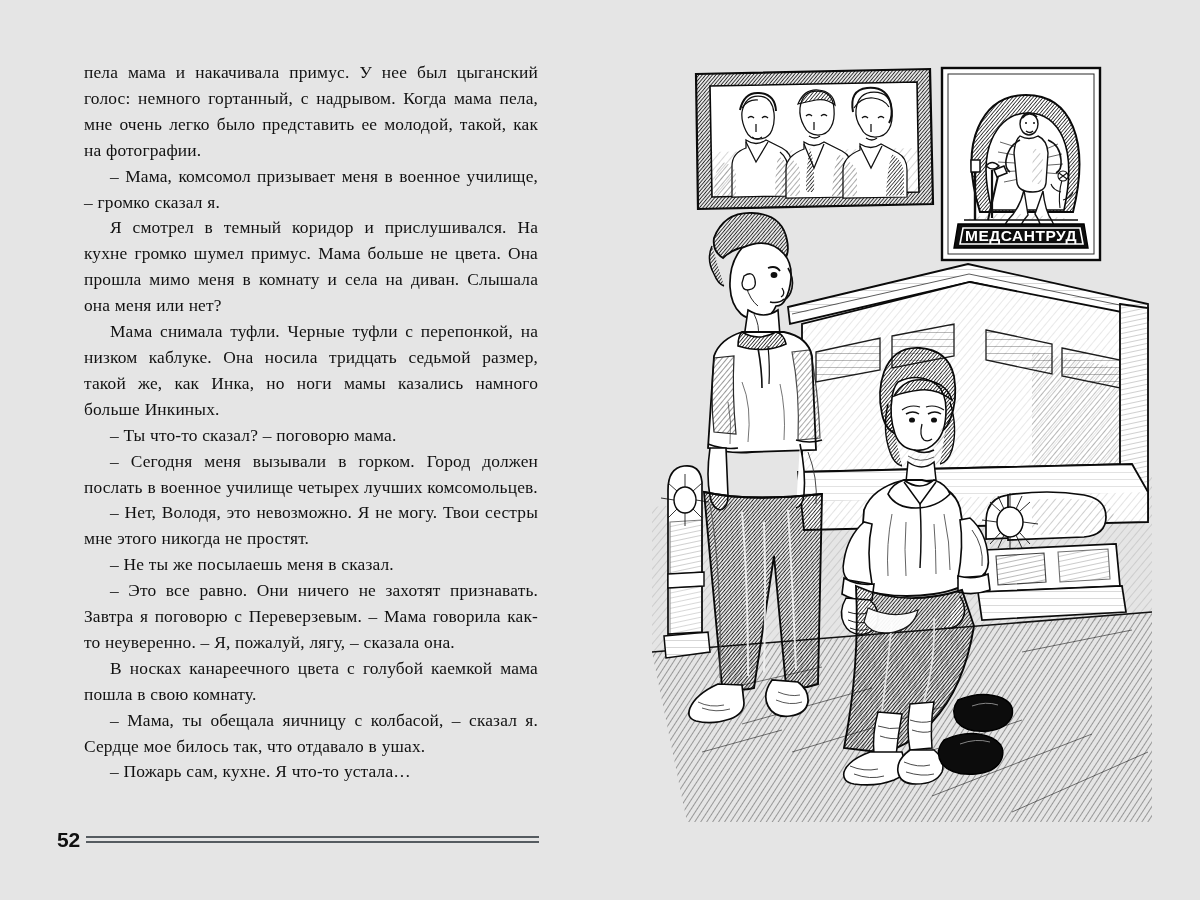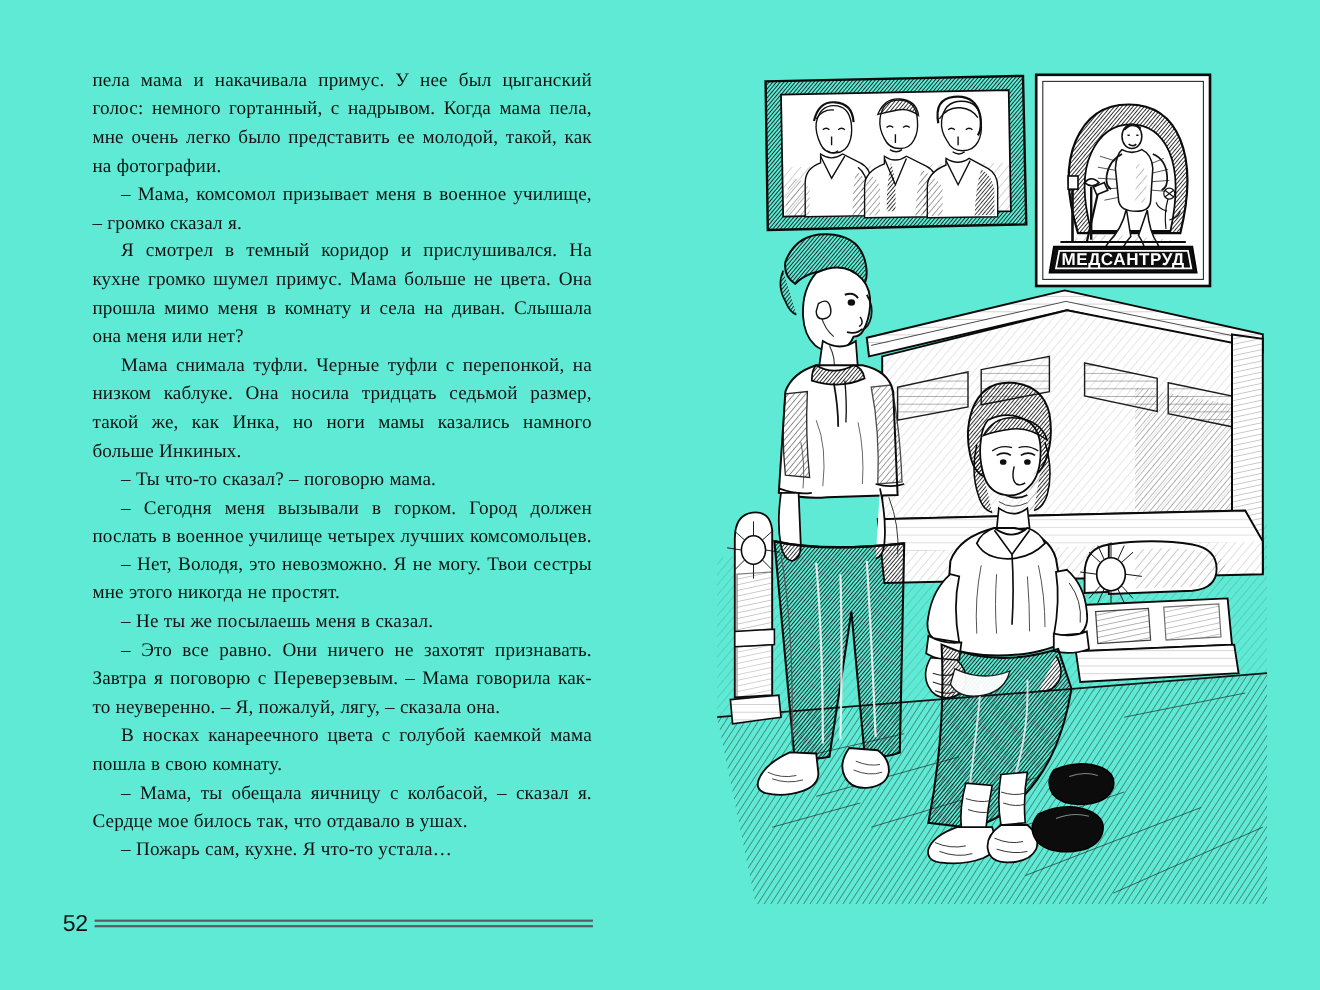--- a/index.html
+++ b/index.html
@@ -14,21 +14,21 @@
     position: relative;
     overflow: hidden;
     font-family: "Liberation Serif", "DejaVu Serif", serif;
     color: #000000;
   }
 
   
   #book-page {
     position: absolute;
     inset: 0;
-    background: #5eead4;
+    background: #e5e5e5;
   }
 
   
   #text-column {
     position: absolute;
     left: 84px;
     top: 60px;
     width: 454px;
     height: 750px;
   }
@@ -52,21 +52,21 @@
     position: absolute;
     left: 57px;
     top: 824px;
     width: 482px;
     height: 30px;
     display: flex;
     align-items: center;
   }
   #folio-number {
     font-family: "Liberation Sans", "DejaVu Sans", sans-serif;
-    font-weight: 400;
+    font-weight: 700;
     font-size: 21px;
     line-height: 21px;
     color: #111111;
     letter-spacing: -0.3px;
   }
   #folio-rule {
     margin-left: 6px;
     flex: 1;
     height: 7px;
     position: relative;

